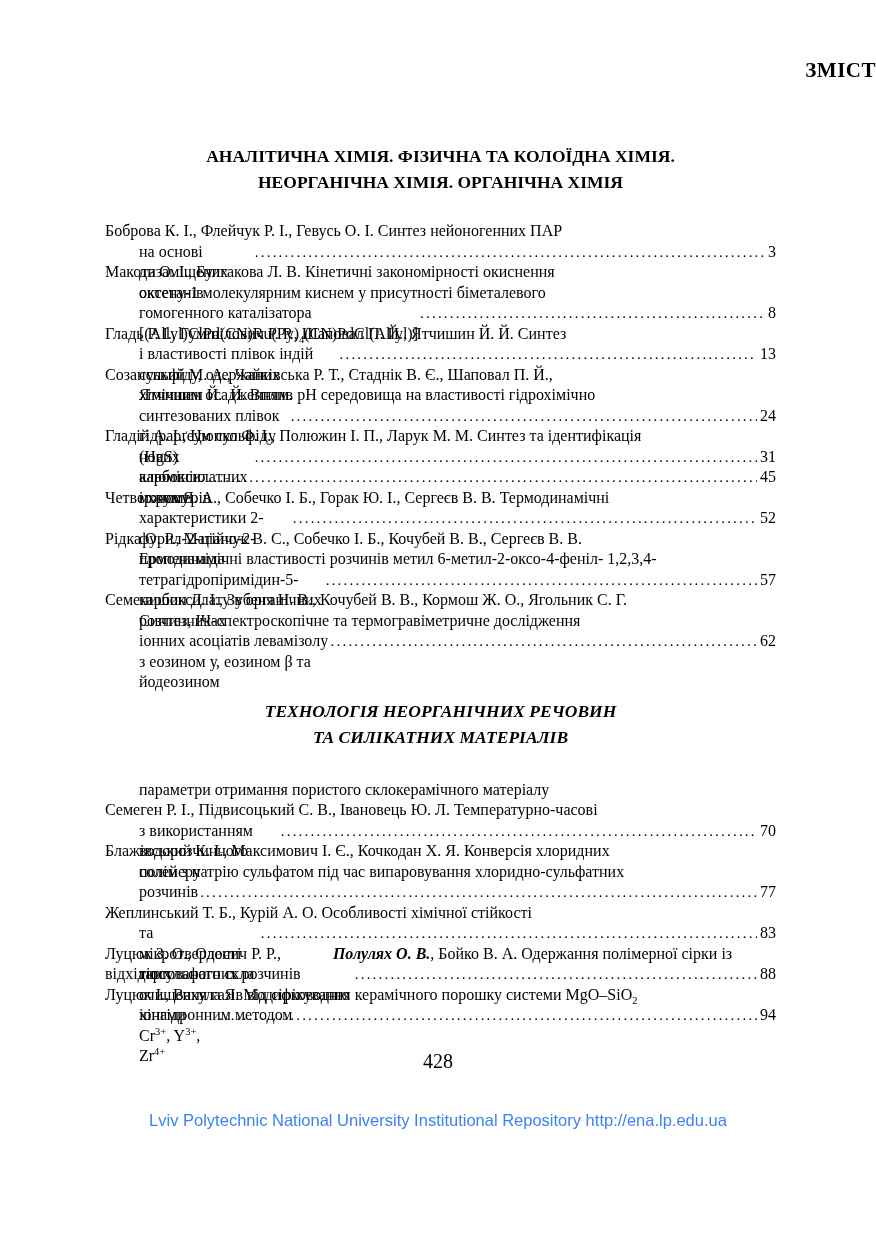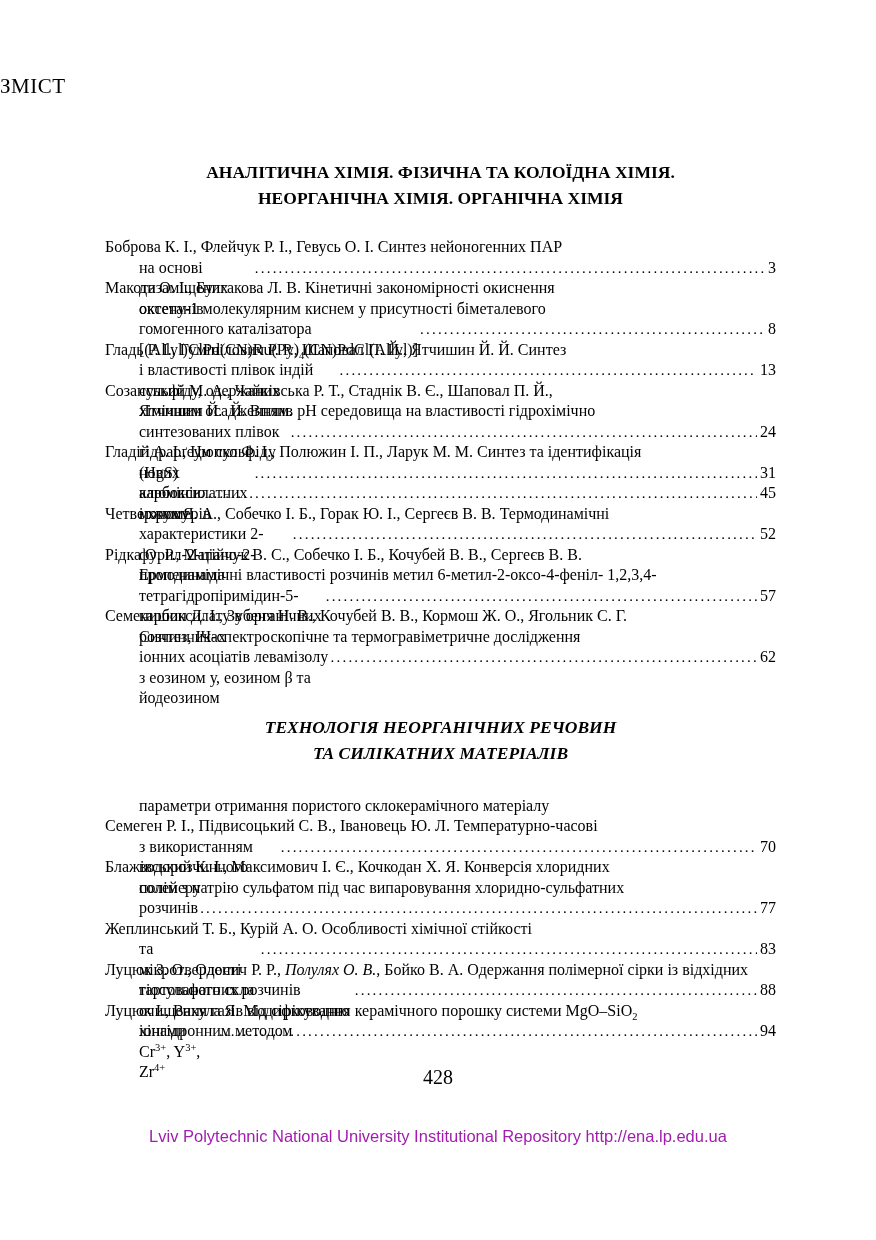--- a/index.html
+++ b/index.html
@@ -6,24 +6,24 @@
   .page {
     width: 876px; height: 1240px;
     background: #ffffff;
     color: #000;
     font-family: "Liberation Serif", serif;
     overflow: hidden;
     position: relative;
     margin: 0 auto;
   }
   .doc-title {
-    padding-top: 74px;
-    text-align: left;
+    padding-top: 58px;
+    text-align: right;
     font-size: 21px;
-    font-weight: normal;
+    font-weight: bold;
     letter-spacing: 0.5px;
   }
   .content {
     width: 671px;
     margin-left: 105px;
   }
   .section-heading {
     text-align: center;
     font-weight: bold;
     font-size: 17.5px;
@@ -36,21 +36,21 @@
     display: flex;
     align-items: baseline;
     height: 20.5px;
     line-height: 20.5px;
     font-size: 16px;
     white-space: nowrap;
   }
   .toc-line.indent { padding-left: 34px; }
   .runs { white-space: pre-wrap; }
   .run.it  { }
-  .run.bit { font-style: italic; font-weight: normal; }
+  .run.bit { font-style: italic; font-weight: bold; margin-left: 48px; }
   sub.run { font-size: 10.5px; line-height: 0; }
   sup.run { font-size: 10.5px; line-height: 0; }
   .dots {
     flex: 1 1 auto;
     overflow: hidden;
     white-space: nowrap;
     margin: 0 3px 0 2px;
     min-width: 12px;
   }
   .dots::after {
@@ -62,21 +62,21 @@
   .folio {
     margin-top: 24px;
     text-align: center;
     font-size: 20px;
   }
   .repo-footer {
     margin-top: 38px;
     text-align: center;
     font-family: "Liberation Sans", sans-serif;
     font-size: 16.5px;
-    color: #a21caf;
+    color: #3b82f6;
   }
 </style>
 </head>
 <body>
 
 <div class="page">
   <div class="doc-title">ЗМІСТ</div>
   <div class="content">
       <div class="toc-section">
         <div class="section-heading">

